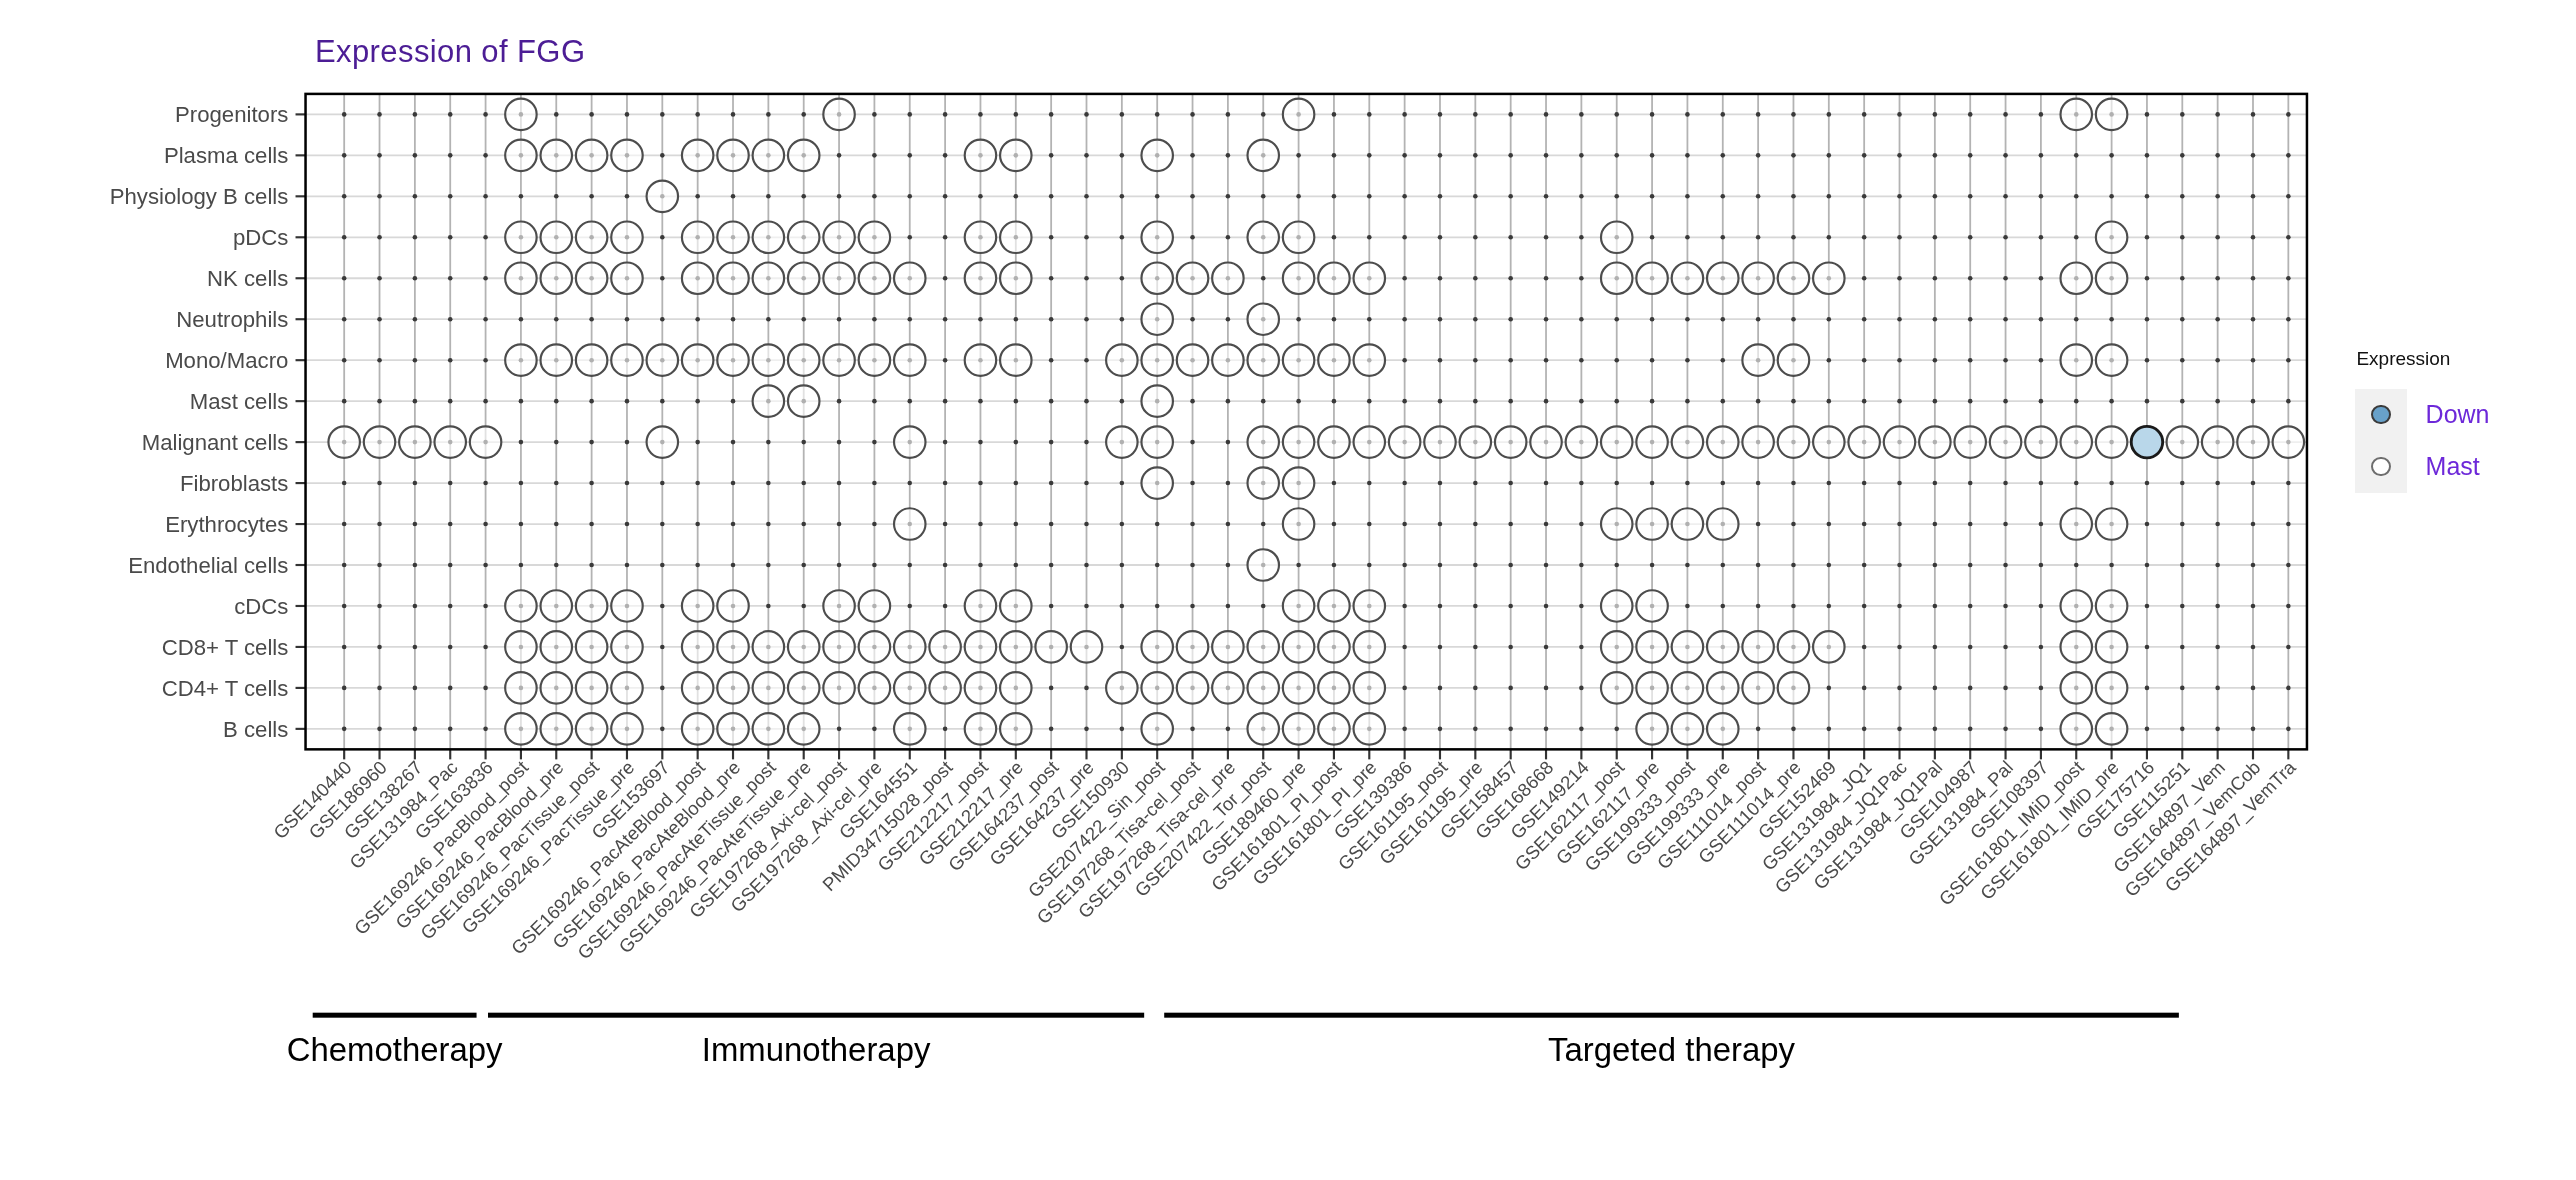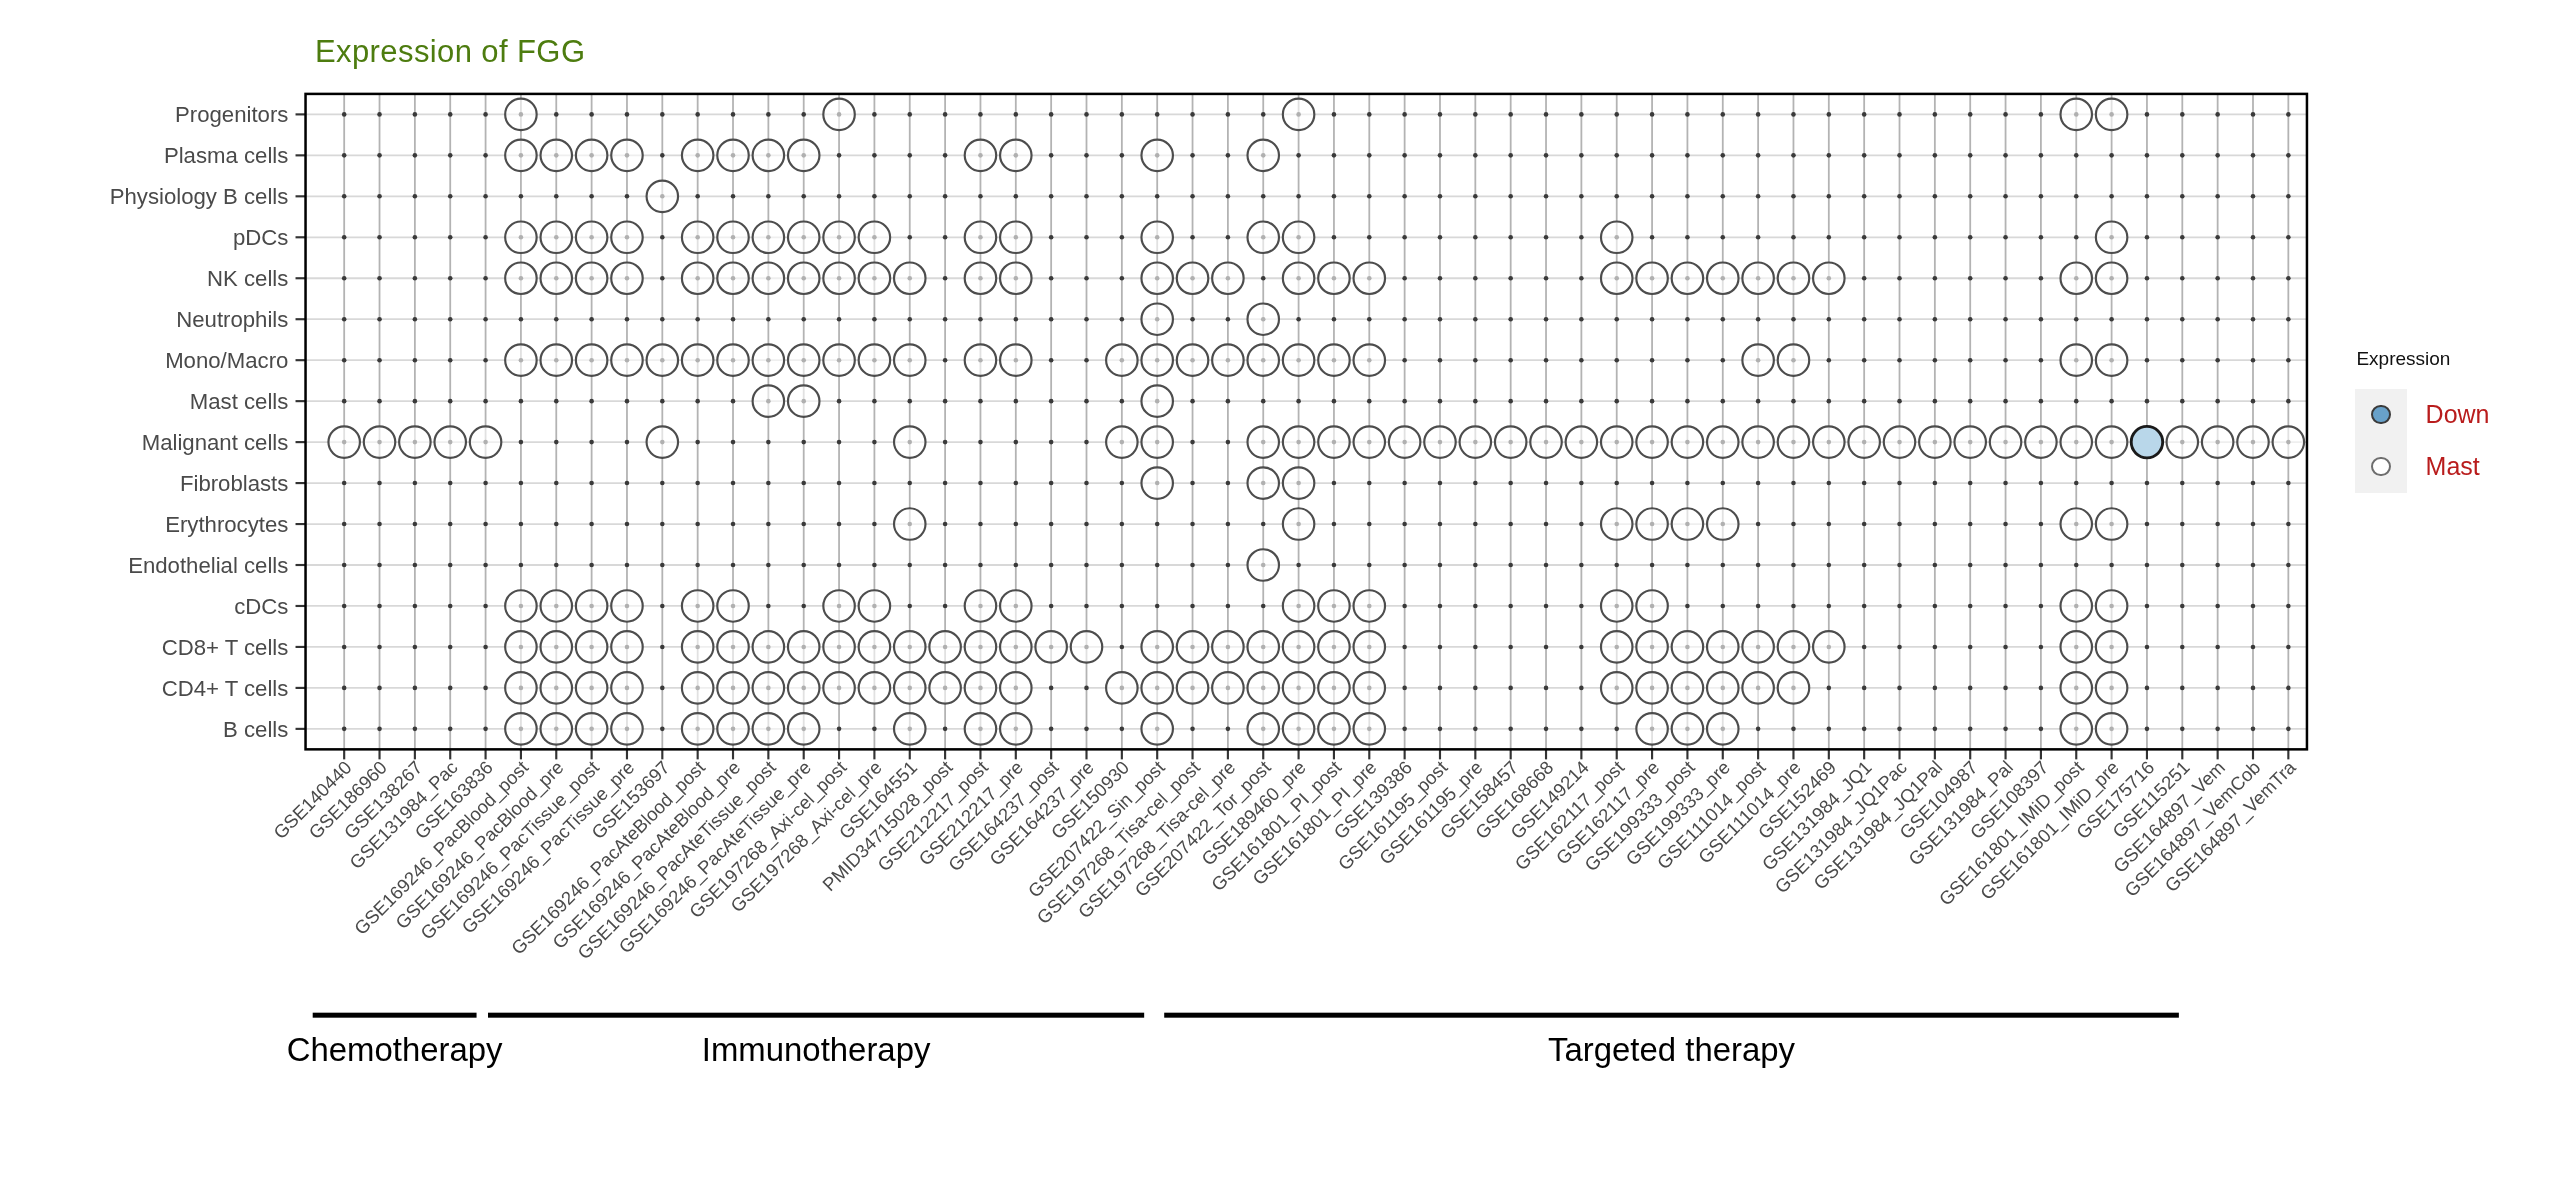--- a/index.html
+++ b/index.html
@@ -1,28 +1,28 @@
 <!DOCTYPE html>
 <html style="font-size:11.4px"><head>
 <meta charset="utf-8">
 <style>
   html,body{margin:0;padding:0;background:#ffffff;}
   body{width:2576px;height:1181px;position:relative;font-family:"Liberation Sans",sans-serif;}
   #chart-root{position:absolute;inset:0;background:#fff;}
-  .chart-title{position:absolute;left:315px;top:34px;font-size:31px;color:#4d7c0f;letter-spacing:0.4px;}
+  .chart-title{position:absolute;left:315px;top:34px;font-size:31px;color:#4c1d95;letter-spacing:0.4px;}
   #plot-svg{position:absolute;left:0;top:0;}
   svg text{font-family:"Liberation Sans",sans-serif;}
   .legend{position:absolute;left:2355px;top:348px;}
   .legend-title{font-size:19px;color:#111;margin:0 0 18.6px 1.4px;}
   .legend-item{display:flex;align-items:center;height:52px;}
   .legend-key{width:52px;height:52px;background:#F1F1F1;display:flex;align-items:center;justify-content:center;flex:0 0 52px;}
   .key-dot{width:15.7px;height:15.7px;border-radius:50%;box-sizing:content-box;}
   .key-dot.down{background:#68A1C9;border:2.1px solid #3A3A3A;}
   .key-dot.none{background:#FFFFFF;border:2.1px solid #6E6E6E;}
-  .key-label{font-size:25px;color:#b91c1c;margin-left:18.6px;}
+  .key-label{font-size:25px;color:#6d28d9;margin-left:18.6px;}
 </style>
 </head>
 <body>
 
 <div id="chart-root">
   <div class="chart-title">Expression of FGG</div>
 
   <svg id="plot-svg" width="2576" height="1181" viewBox="0 0 3600 1650" xmlns="http://www.w3.org/2000/svg">
       <g>
         <line x1="427" y1="159.625" x2="3224" y2="159.625" stroke="#D8D8D8" stroke-width="2.5"></line>

